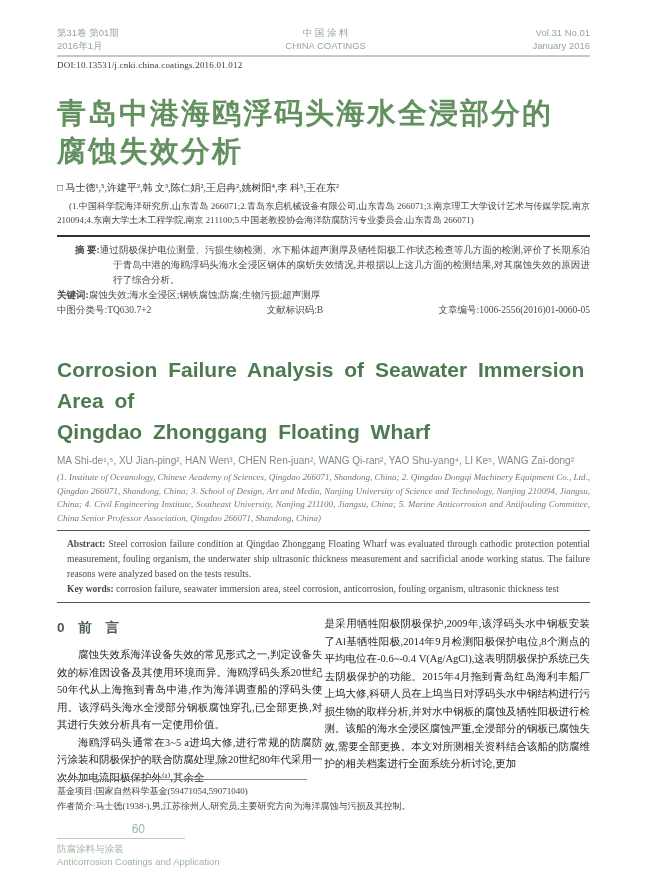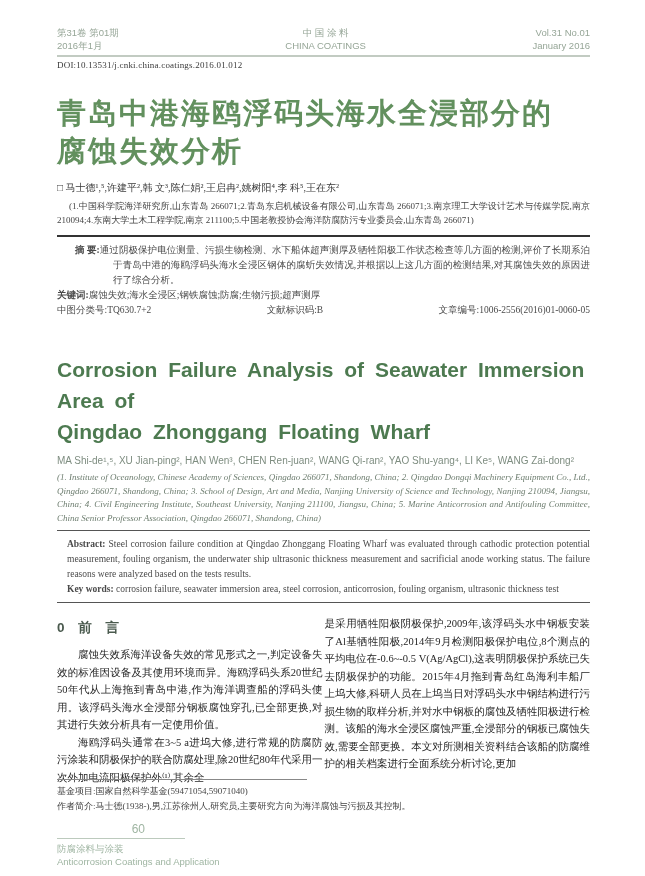--- a/index.html
+++ b/index.html
@@ -120,21 +120,21 @@
 
   <div class="rule-thin"></div>
 
   <div class="cols">
     <div class="col">
       <h3 class="sec-h">0 前 言</h3>
       <p class="body-p">腐蚀失效系海洋设备失效的常见形式之一,判定设备失效的标准因设备及其使用环境而异。海鸥浮码头系20世纪50年代从上海拖到青岛中港,作为海洋调查船的浮码头使用。该浮码头海水全浸部分钢板腐蚀穿孔,已全部更换,对其进行失效分析具有一定使用价值。</p>
       <p class="body-p">海鸥浮码头通常在3~5 a进坞大修,进行常规的防腐防污涂装和阴极保护的联合防腐处理,除20世纪80年代采用一次外加电流阳极保护外⁽¹⁾,其余全</p>
     </div>
     <div class="col">
-      <p class="body-p noindent">是采用牺牲阳极阴极保护,2009年,该浮码头水中钢板安装了Al基牺牲阳极,2014年9月检测阳极保护电位,8个测点的平均电位在-0.6~-0.5 V(Ag/AgCl),这表明阴极保护系统已失去阴极保护的功能。2015年4月拖到青岛红岛海利丰船厂上坞大修,科研人员在上坞当日对浮码头水中钢结构进行污损生物的取样分析,并对水中钢板的腐蚀及牺牲阳极进行检测。该船的海水全浸区腐蚀严重,全浸部分的钢板已腐蚀失效,需要全部更换。本文对所测相关资料结合该船的防腐维护的相关档案进行全面系统分析讨论,更加</p>
+      <p class="body-p noindent">是采用牺牲阳极阴极保护,2009年,该浮码头水中钢板安装了Al基牺牲阳极,2014年9月检测阳极保护电位,8个测点的平均电位在-0.6~-0.4 V(Ag/AgCl),这表明阴极保护系统已失去阴极保护的功能。2015年4月拖到青岛红岛海利丰船厂上坞大修,科研人员在上坞当日对浮码头水中钢结构进行污损生物的取样分析,并对水中钢板的腐蚀及牺牲阳极进行检测。该船的海水全浸区腐蚀严重,全浸部分的钢板已腐蚀失效,需要全部更换。本文对所测相关资料结合该船的防腐维护的相关档案进行全面系统分析讨论,更加</p>
     </div>
   </div>
 
   <div class="footnotes">
     <div class="fn-rule"></div>
     <p>基金项目:国家自然科学基金(59471054,59071040)</p>
     <p>作者简介:马士德(1938-),男,江苏徐州人,研究员,主要研究方向为海洋腐蚀与污损及其控制。</p>
   </div>
 
   <div class="page-footer">

